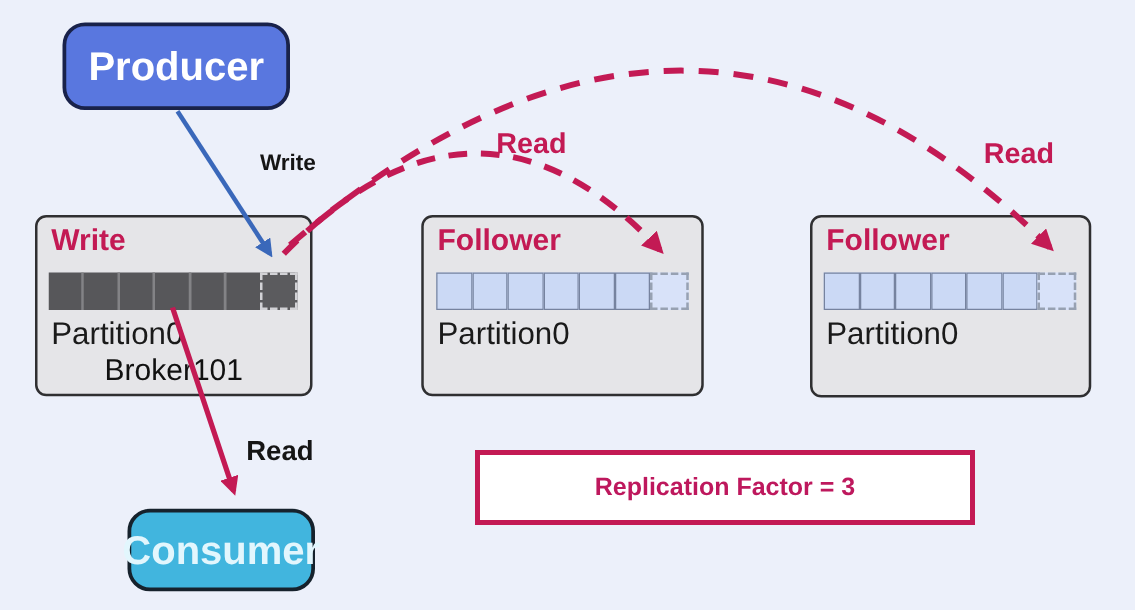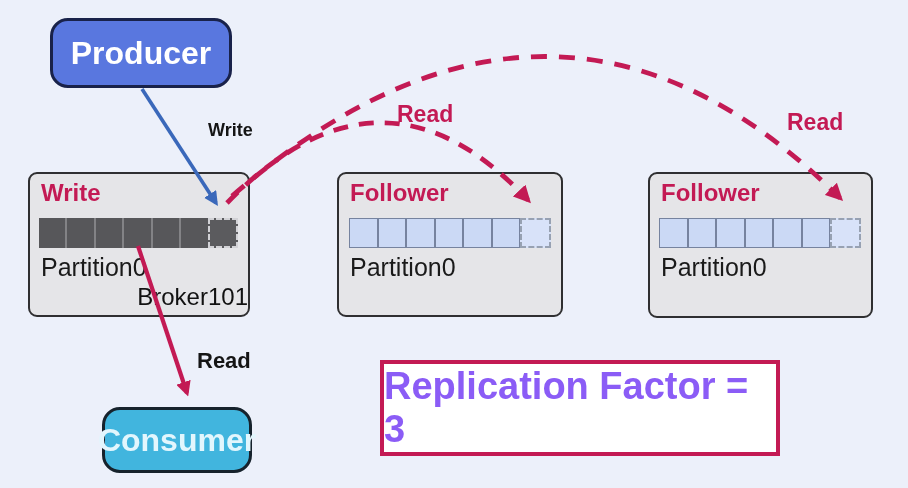--- a/index.html
+++ b/index.html
@@ -23,33 +23,33 @@
   #broker101 .bar{left:9px;width:199px;}
   #broker102 .bar{left:10px;width:202px;}
   #broker103 .bar{left:9px;width:202px;}
   .cell{flex:1;box-sizing:border-box;}
   .cell.leader{background:#57575A;border-right:2px solid #838386;}
   .cell.leader.last-solid{border-right:none;}
   .cell.leader.ghost{background:#5B5B5E;border:2px dashed #D2D2D6;}
   .cell.follower{background:#CBD9F5;border:1px solid #76839F;}
   .cell.follower.ghost{background:#D8E2F9;border:2px dashed #97A1B2;}
   .partition-label{position:absolute;left:11px;top:79px;font-size:25px;color:#1A1A1A;}
-  .broker-name{position:absolute;left:0;right:0;bottom:4px;text-align:right;font-size:24px;color:#111111;}
+  .broker-name{position:absolute;left:0;right:0;bottom:4px;text-align:center;font-size:24px;color:#111111;}
 
   
   .edge-label{position:absolute;font-weight:700;}
   #write-label{left:176px;top:120px;font-size:18px;color:#151515;margin-left:32px;}
   #read-consumer-label{left:197px;top:348px;font-size:22px;color:#151515;}
   #read-follower1-label{left:397px;top:101px;font-size:23px;color:#C31A54;}
   #read-follower2-label{left:787px;top:109px;font-size:23px;color:#C31A54;}
 
   
-  #banner{position:absolute;left:380px;top:360px;width:400px;height:96px;background:#FFFFFF;
+  #banner{position:absolute;left:380px;top:360px;width:400px;height:60px;background:#FFFFFF;
           border:4px solid #C31A54;box-sizing:border-box;display:flex;align-items:center;justify-content:center;
-          font-size:38px;font-weight:700;color:#8b5cf6;}
+          font-size:20px;font-weight:700;color:#be185d;}
 
   
   #arrows{position:absolute;left:0;top:0;width:908px;height:488px;pointer-events:none;z-index:5;}
 </style>
 </head>
 <body>
 
 <div id="canvas">
 
   <div class="actor" id="producer">

